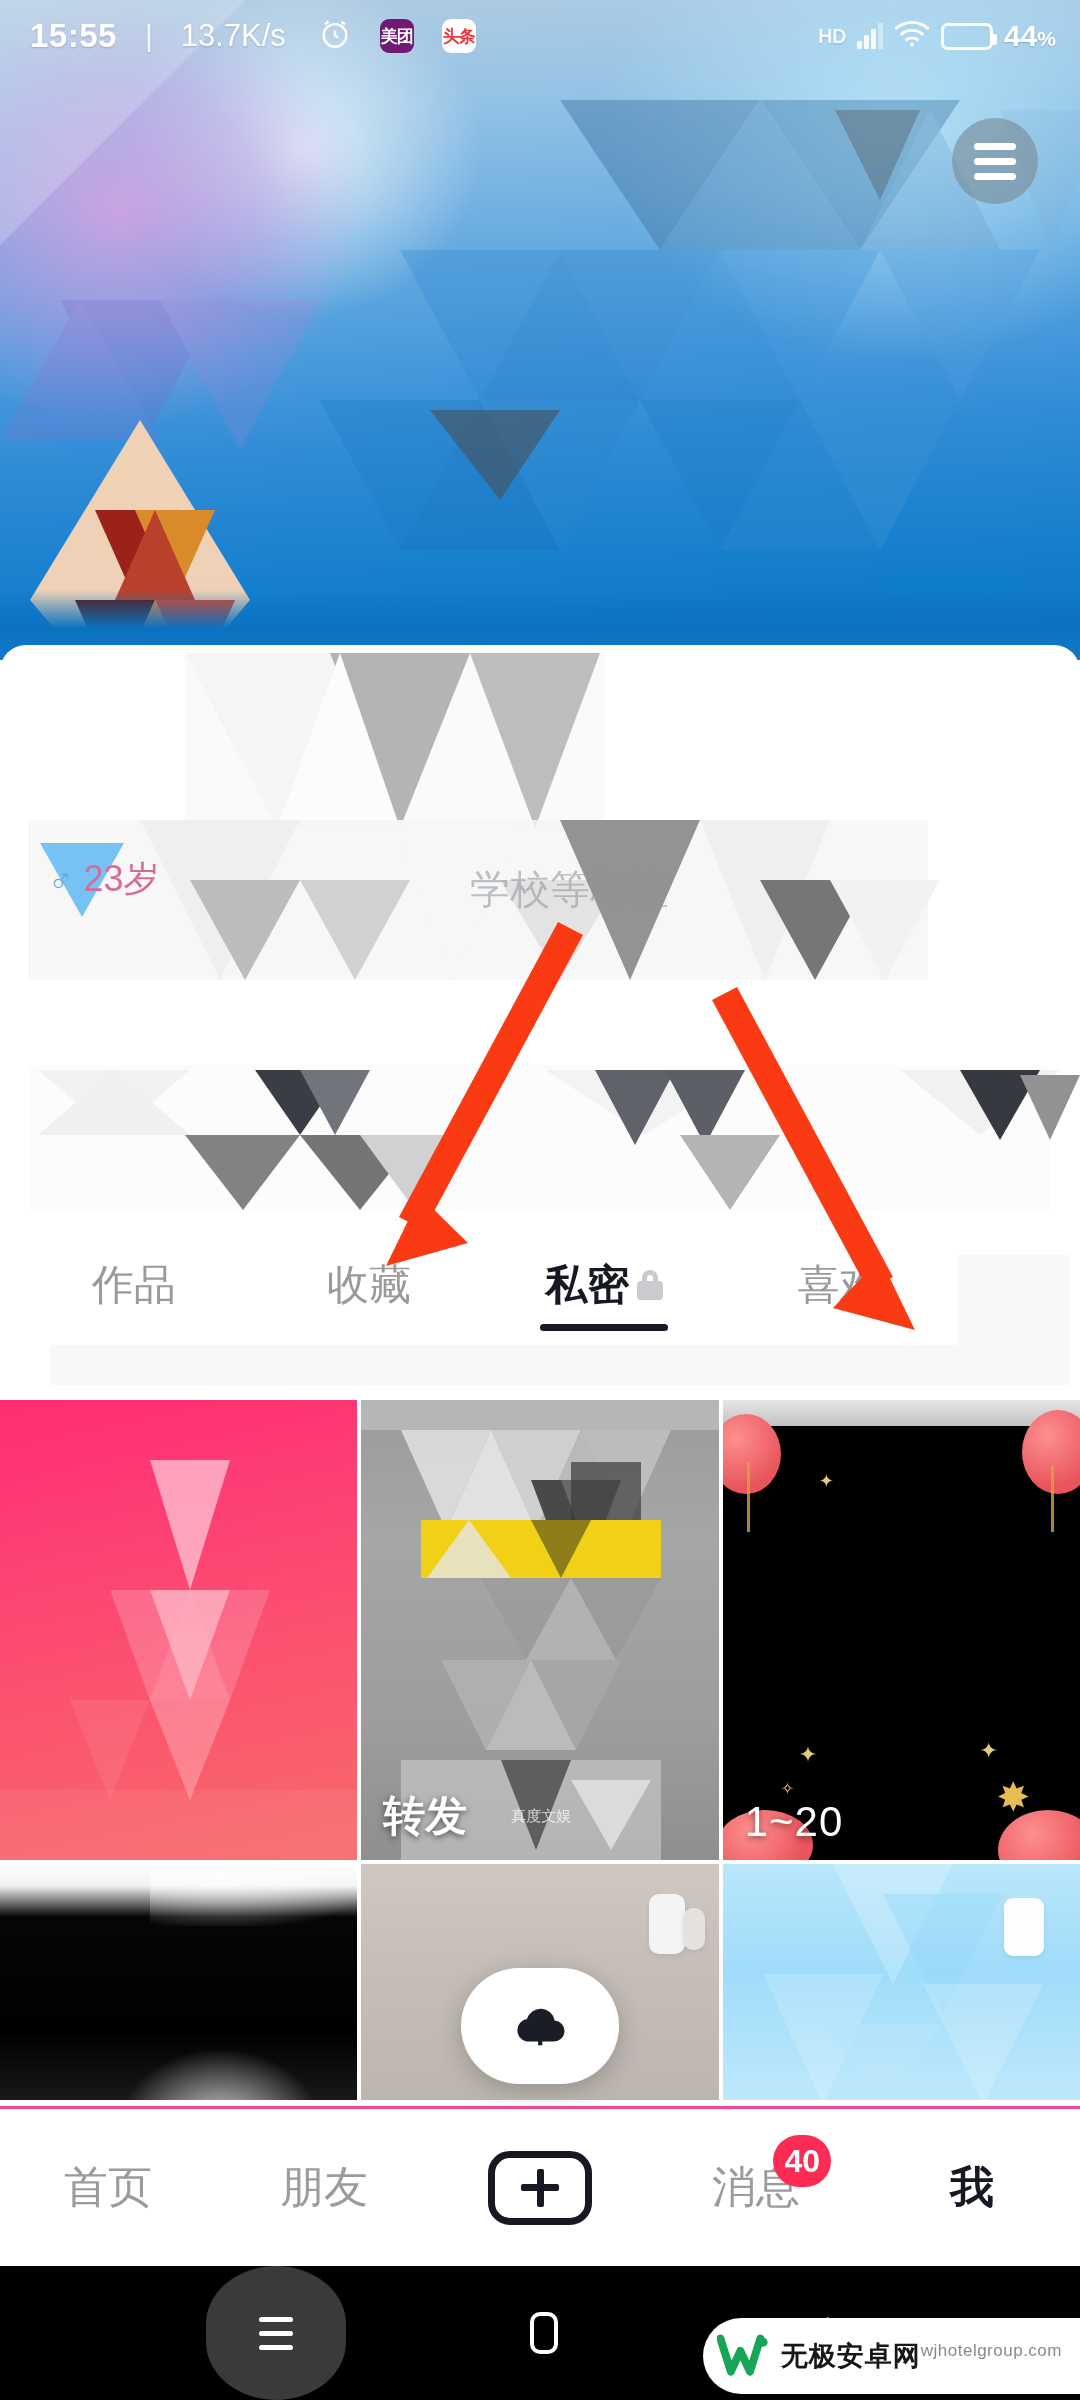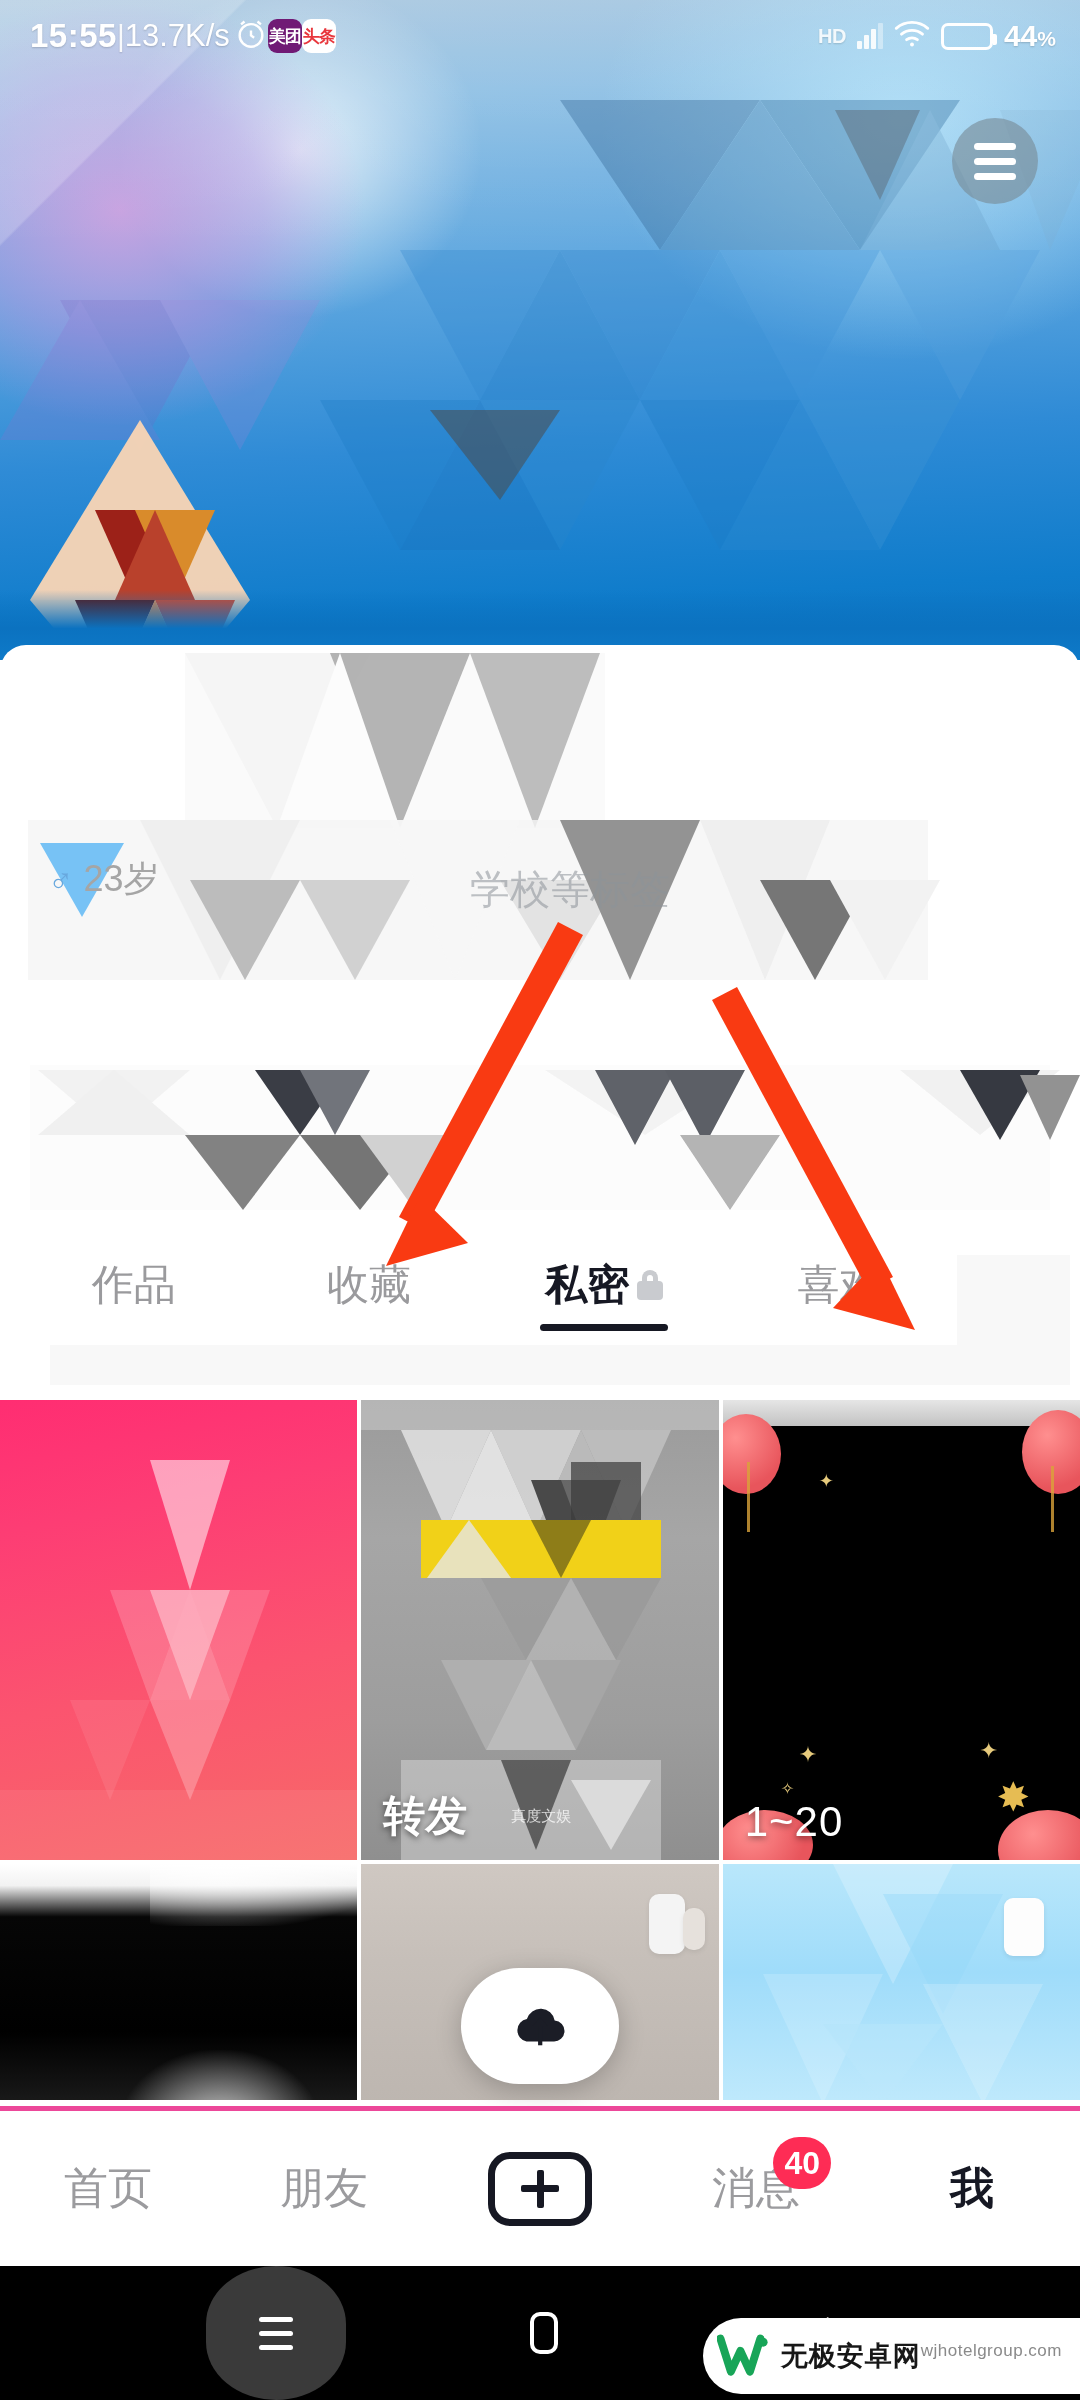--- a/index.html
+++ b/index.html
@@ -28,21 +28,21 @@
     position:absolute; left:0; bottom:0; width:100%; height:70px;
     background:linear-gradient(to bottom, rgba(11,114,192,0), #0b72c0 55%, #0e7ac9 100%);
   }
 
   
   #statusbar {
     position:absolute; left:0; top:0; width:1080px; height:72px;
     display:flex; align-items:center; padding:0 24px 0 30px; color:#fff; z-index:40;
     text-shadow:0 1px 2px rgba(0,0,0,.18);
   }
-  #sb-left { display:flex; align-items:center; gap:0; }
+  #sb-left { display:flex; align-items:center; gap:28px; }
   #sb-time { font-size:33px; font-weight:600; letter-spacing:.5px; }
   #sb-sep { font-size:30px; opacity:.9; font-weight:300; }
   #sb-net { font-size:31px; font-weight:500; }
   .sb-appicon { width:34px; height:34px; border-radius:9px; display:flex; align-items:center;
                 justify-content:center; font-size:17px; font-weight:700; line-height:1; text-shadow:none; }
   #icon-meituan { background:#701a75; color:#fff; letter-spacing:-1px; }
   #icon-toutiao { background:#fff; color:#e8373d; letter-spacing:-1px; }
   #sb-right { margin-left:auto; display:flex; align-items:center; gap:11px; }
   #sb-hd { font-size:20px; font-weight:700; opacity:.85; letter-spacing:-.5px; }
   #sb-batt-pct { font-size:30px; font-weight:600; }
@@ -70,21 +70,21 @@
   #gender-chip {
     position:absolute; left:30px; top:855px; display:flex; align-items:center; gap:10px;
     z-index:12; opacity:.62;
   }
   #gender-tri {
     width:0; height:0; border-left:42px solid transparent; border-right:42px solid transparent;
     border-top:74px solid #2aa3f5; position:absolute; left:10px; top:-12px; z-index:-1;
     background:linear-gradient(#58bdff,#1f8fe8);
   }
   #gender-sym { font-size:34px; color:#1278cf; font-weight:700; position:relative; z-index:2; padding-left:18px; }
-  #age-text { font-size:36px; color:#737373; font-weight:500; }
+  #age-text { font-size:36px; color:#be185d; font-weight:500; }
   #tag-text { position:absolute; left:470px; top:862px; font-size:40px; color:#8d9399; opacity:.55; z-index:11; }
 
   
   #tabs {
     position:absolute; left:0; top:1225px; width:941px; height:120px;
     display:flex; align-items:center; background:#fff; z-index:20;margin-left:16px;
   }
   .tab { flex:1; display:flex; align-items:center; justify-content:center; gap:8px; height:100%; position:relative; }
   .tab-label { font-size:42px; color:#9a9a9d; font-weight:500; }
   .tab.active .tab-label { color:#161823; font-weight:700; }
@@ -134,21 +134,21 @@
     display:flex; align-items:center; gap:18px; z-index:25;
     box-shadow:0 6px 26px rgba(0,0,0,.22);
   }
   #upload-label { font-size:46px; font-weight:700; color:#1b1d26; letter-spacing:1px; }
   #cloud-icon { width:54px; height:44px; position:relative; }
 
   
   #bottomnav {
     position:absolute; left:0; top:2106px; width:1080px; height:160px;
     background:#fff; display:flex; align-items:center; z-index:30;
-    border-top:5px solid #ec4899;
+    border-top:3px solid #ec4899;
     justify-content:flex-end;
   }
   .navitem { flex:1; display:flex; align-items:center; justify-content:center; position:relative; height:100%; }
   .nav-label { font-size:44px; color:#9b9b9e; font-weight:500; }
   .navitem.active .nav-label { color:#161823; font-weight:700; }
   #plus-btn {
     width:104px; height:74px; border:7px solid #161823; border-radius:22px;
     display:flex; align-items:center; justify-content:center; position:relative;
   }
   #plus-btn::before, #plus-btn::after { content:""; position:absolute; background:#161823; border-radius:2px; }

